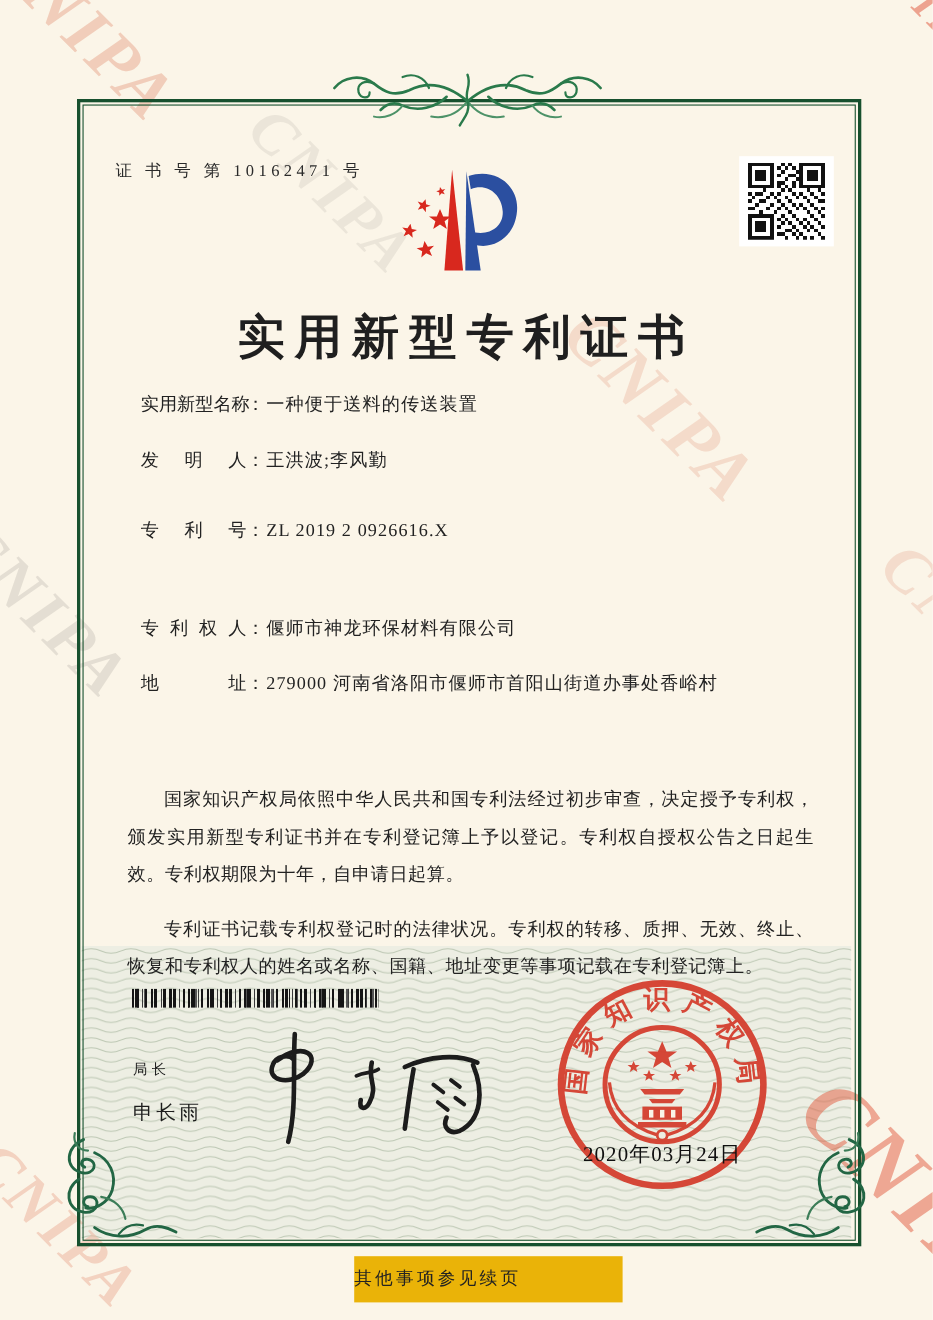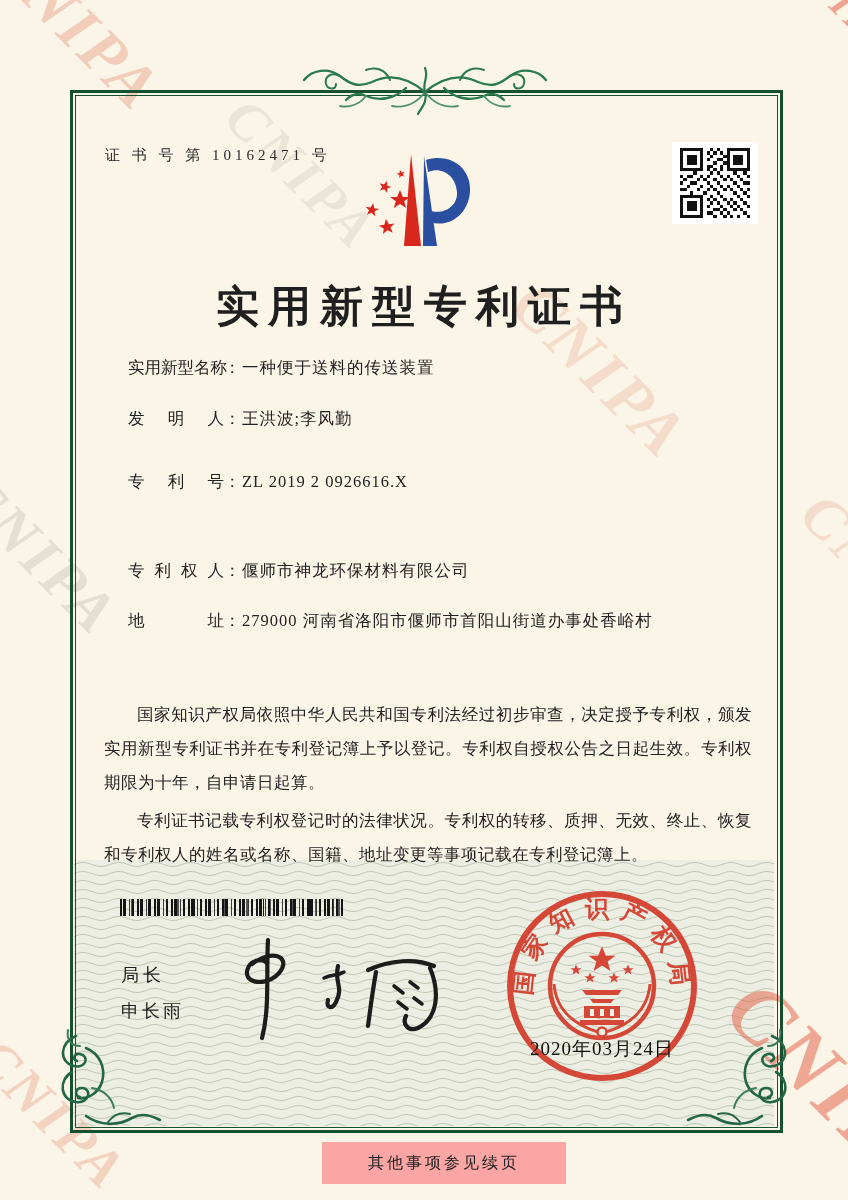--- a/index.html
+++ b/index.html
@@ -22,38 +22,38 @@
 
   .title{position:absolute;left:0;top:253px;width:100%;text-align:center;font-size:43px;font-weight:700;letter-spacing:9px;color:#1f1f1f;z-index:3;margin-top:25px;}
   .frow{position:absolute;left:118px;white-space:nowrap;font-size:16.5px;color:#222;z-index:3;}
   .flabel{display:inline-block;width:96px;text-align:justify;text-align-last:justify;vertical-align:bottom;margin-left:10px;}
   .fcolon{display:inline-block;width:18px;}
   .fvalue{letter-spacing:1px;}
   .pair2{position:absolute;left:255px;top:0;white-space:nowrap;}
   .pair2 .flabel2{letter-spacing:2px;}
 
   .paras{position:absolute;left:100px;top:694px;width:656px;z-index:3;font-size:16.5px;line-height:34px;color:#222;text-align:justify;}
-  .paras p{margin:4px;text-indent:2em;letter-spacing:0.5px;}
+  .paras p{margin:16px;text-indent:2em;letter-spacing:0.5px;}
 
   .barcode{position:absolute;left:120px;top:899px;width:224px;height:17px;z-index:3;
     background:
       repeating-linear-gradient(90deg,#141414 0 2px,rgba(0,0,0,0) 2px 3px,#141414 3px 6px,rgba(0,0,0,0) 6px 9px,#3a3a3a 9px 10px,rgba(0,0,0,0) 10px 12px,#141414 12px 14px,rgba(0,0,0,0) 14px 17px),
       repeating-linear-gradient(90deg,rgba(0,0,0,0) 0 5px,#141414 5px 6px,rgba(0,0,0,0) 6px 11px,#555 11px 13px,rgba(0,0,0,0) 13px 23px);
   }
 
-  .signer-title{position:absolute;left:121px;top:963px;font-size:18px;letter-spacing:4px;color:#1d1d1d;z-index:3;}
+  .signer-title{position:absolute;left:121px;top:963px;font-size:13px;letter-spacing:4px;color:#1d1d1d;z-index:3;}
   .signer-name{position:absolute;left:121px;top:999px;font-size:18px;letter-spacing:3px;color:#1d1d1d;z-index:3;}
   .signature{position:absolute;left:218px;top:930px;z-index:3;}
 
   .seal{position:absolute;left:502px;top:886px;z-index:4;}
   .seal-date{position:absolute;left:500px;top:1036px;width:204px;text-align:center;font-size:19px;letter-spacing:1px;color:#101010;z-index:5;}
 
   .page-footer{position:absolute;left:0;top:1094px;width:100%;text-align:center;font-size:15px;letter-spacing:3px;color:#333;z-index:3;}
 
-  .cont-box{position:absolute;left:322px;top:1142px;width:244px;height:42px;line-height:42px;background:#fca5a5;text-align:center;font-size:16px;letter-spacing:3px;color:#222;z-index:3;}
+  .cont-box{position:absolute;left:322px;top:1142px;width:244px;height:42px;line-height:42px;background:#eab308;text-align:left;font-size:16px;letter-spacing:3px;color:#222;z-index:3;}
 
   .ornament-top{position:absolute;left:294px;top:62px;z-index:3;}
   .flourish-bl{position:absolute;left:56px;top:1028px;z-index:3;}
   .flourish-br{position:absolute;left:682px;top:1028px;z-index:3;transform:scaleX(-1);}
 </style>
 </head>
 <body>
 
 <div class="page">
 

